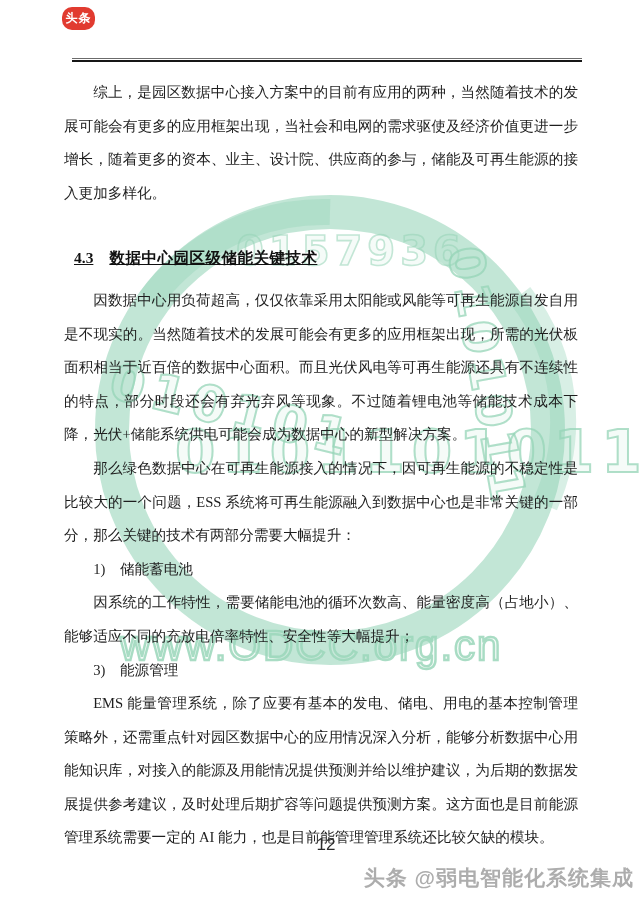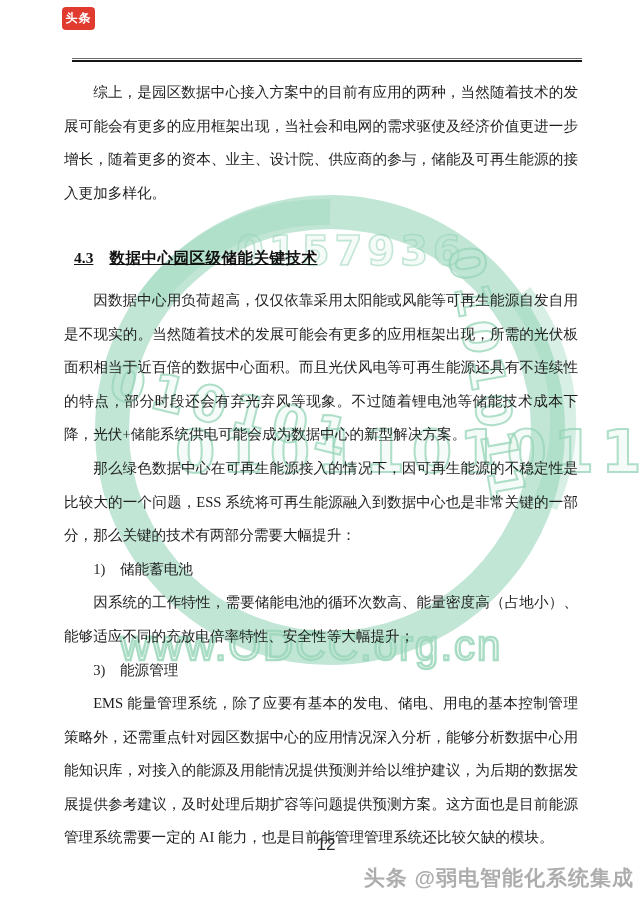--- a/index.html
+++ b/index.html
@@ -3,21 +3,21 @@
 <meta charset="utf-8">
 <style>
   html,body{margin:0;padding:0;background:#ffffff;}
   .page{
     position:relative;width:640px;height:905px;background:#ffffff;overflow:hidden;
     font-family:"Liberation Serif", serif;
   }
   
   .badge{
     position:absolute;left:62px;top:7px;width:33px;height:23px;
-    background:#e13b30;border-radius:4px;color:#ffffff;
+    background:#e13b30;border-radius:10px;color:#ffffff;
     font-family:"Liberation Sans", sans-serif;font-size:12px;font-weight:bold;
     display:flex;align-items:center;justify-content:center;letter-spacing:1px;
   }
   
   .header-rule{
     position:absolute;left:72px;top:58px;width:510px;height:1px;
     border-top:1px solid #6b6b6b;border-bottom:2px solid #161616;
   }
   
   .wm-layer{position:absolute;left:0;top:0;width:640px;height:905px;z-index:0;pointer-events:none;}

